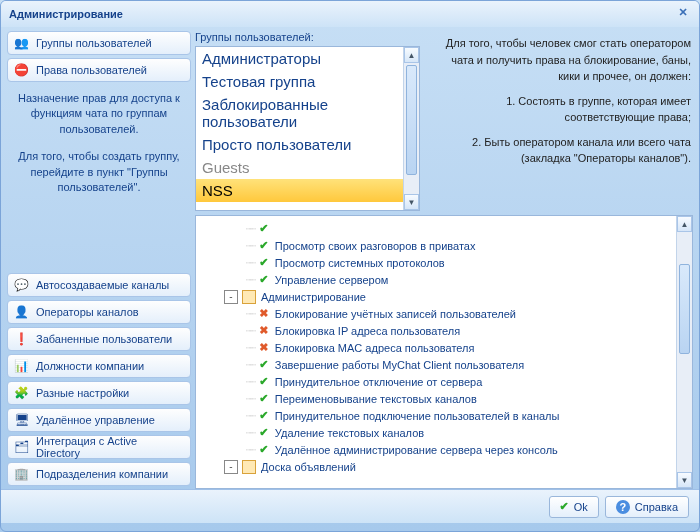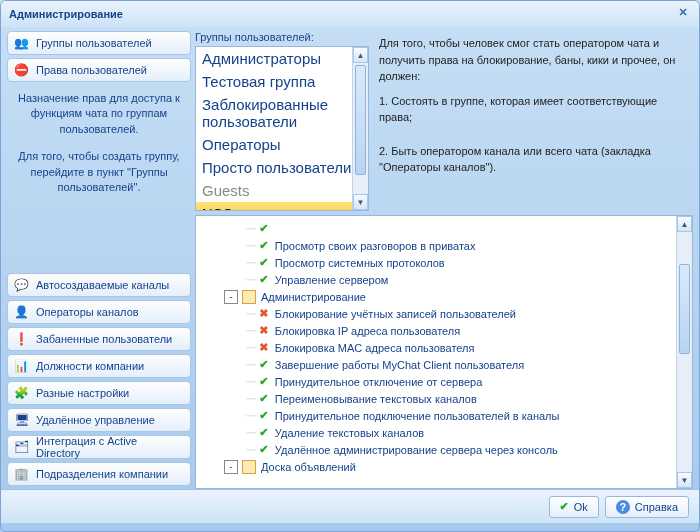--- a/index.html
+++ b/index.html
@@ -7,27 +7,27 @@
 .titlebar{height:26px;display:flex;align-items:center;justify-content:space-between;padding:0 8px;background:linear-gradient(to bottom,#eaf3fc,#cde3f7);}
 .titlebar .title{color:#15428b;font-weight:bold;}
 .titlebar .close{width:16px;height:16px;color:#3a6fb7;font-weight:bold;text-align:center;cursor:pointer;}
 .main{display:flex;height:462px;padding:4px 6px 0 6px;gap:4px;}
 .sidebar{width:184px;display:flex;flex-direction:column;justify-content:space-between;}
 .sidebtn{display:flex;align-items:center;gap:6px;height:24px;padding:0 6px;margin-bottom:3px;background:linear-gradient(to bottom,#fefefe,#e4effb);border:1px solid #a9c5e8;border-radius:4px;cursor:pointer;color:#15428b;}
 .sidebtn .ic{width:16px;height:16px;display:flex;align-items:center;justify-content:center;font-size:12px;}
 .help{color:#15428b;text-align:center;padding:6px 4px;line-height:1.4;}
 .content{flex:1;display:flex;flex-direction:column;gap:4px;}
 .toprow{display:flex;gap:8px;height:180px;}
-.groupscol{width:174px;display:flex;flex-direction:column;}
+.groupscol{width:225px;display:flex;flex-direction:column;}
 .lbl{color:#15428b;margin-bottom:3px;}
 .listbox{flex:1;background:#fff;border:1px solid #9ab7db;position:relative;overflow:hidden;}
 .listitem{padding:3px 6px;color:#15428b;cursor:pointer;font-size:15px;}
 .listitem.sel{background:linear-gradient(to bottom,#ffe27a,#ffc83c);color:#000;}
 .listitem.cut{color:#888;}
-.infotext{flex:1;color:#222;line-height:1.5;padding:4px 2px;font-size:11px;}
+.infotext{flex:1;color:#222;line-height:1.5;padding:4px 2px;font-size:11px;text-align:right;}
 .rightscol{flex:1;display:flex;flex-direction:column;min-height:0;}
 .tree{flex:1;background:#fff;border:1px solid #9ab7db;overflow:hidden;position:relative;padding:4px 0;}
 .trow{display:flex;align-items:center;height:17px;padding-left:6px;color:#15428b;}
 .indent1{padding-left:28px;}
 .indent2{padding-left:50px;}
 .tw{width:14px;height:14px;border:1px solid #888;background:#fff;display:inline-flex;align-items:center;justify-content:center;font-size:10px;color:#555;margin-right:4px;cursor:pointer;}
 .nodeic{width:14px;height:14px;background:#ffe9b5;border:1px solid #d9a23a;margin-right:5px;}
 .chk{width:12px;height:12px;margin-right:5px;display:inline-flex;align-items:center;justify-content:center;font-weight:bold;font-size:11px;}
 .chk.ok{color:#2aa82a;}
 .chk.no{color:#e05a2b;}
@@ -100,35 +100,34 @@
 
   <div class="content">
     <div class="toprow">
       <div class="groupscol">
         <div class="lbl">Группы пользователей:</div>
         <div class="listbox">
           <div id="groups-items">
               <div class="listitem">Администраторы</div>
               <div class="listitem">Тестовая группа</div>
               <div class="listitem">Заблокированные пользователи</div>
-              <div class="listitem">Операторы</div>
               <div class="listitem">Просто пользователи</div>
               <div class="listitem cut">Guests</div>
               <div class="listitem sel">NSS</div>
             </div>
           <div class="scrollbar">
             <div class="sbtn">▲</div>
             <div class="thumb" style="top:18px;height:110px;"></div>
             <div class="sbtn" style="position:absolute;bottom:0;left:0;right:0;">▼</div>
           </div>
         </div>
       </div>
       <div class="infotext">
         <p style="margin-bottom:8px;">Для того, чтобы человек смог стать оператором чата и получить права на блокирование, баны, кики и прочее, он должен:</p>
-        <p style="margin-bottom:17px;">1. Состоять в группе, которая имеет соответствующие права;</p>
+        <p style="margin-bottom:8px;">1. Состоять в группе, которая имеет соответствующие права;</p>
         <p>2. Быть оператором канала или всего чата (закладка "Операторы каналов").</p>
       </div>
     </div>
 
     <div class="rightscol">
       <div class="tree">
         <div id="tree-rows">
             <div class="trow indent2">
               <span class="dotline">┈┈</span>
               <span class="chk ok">✔</span>

